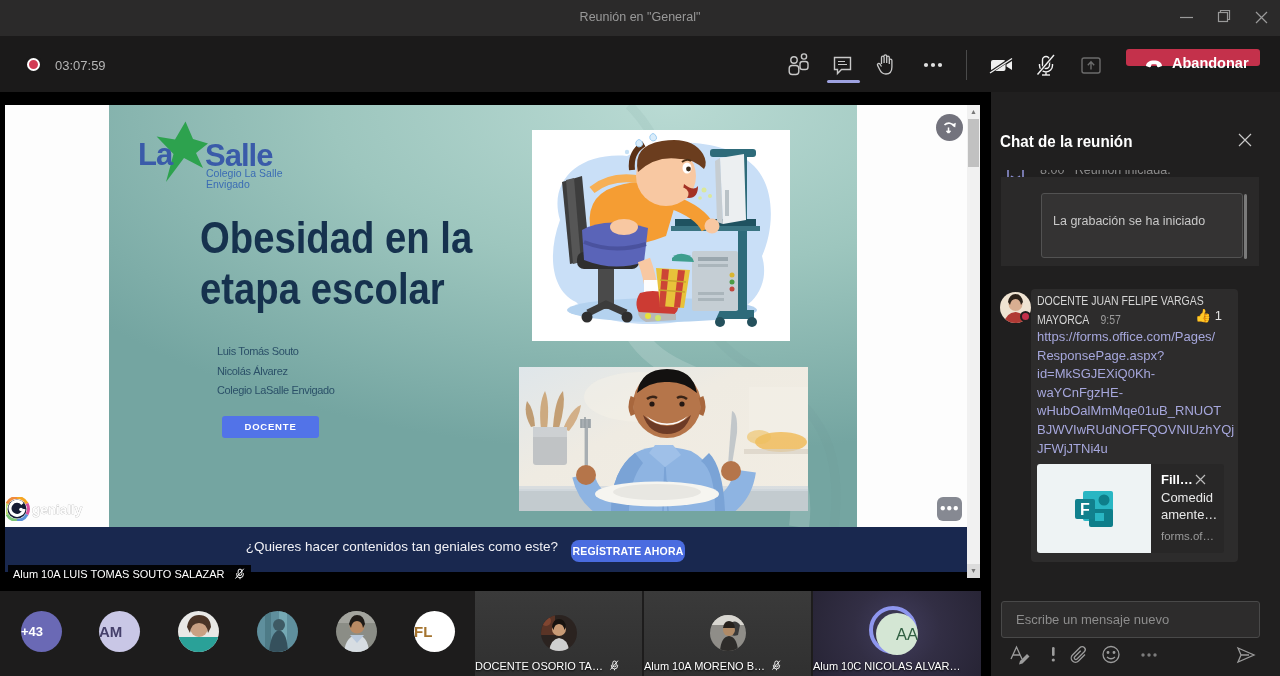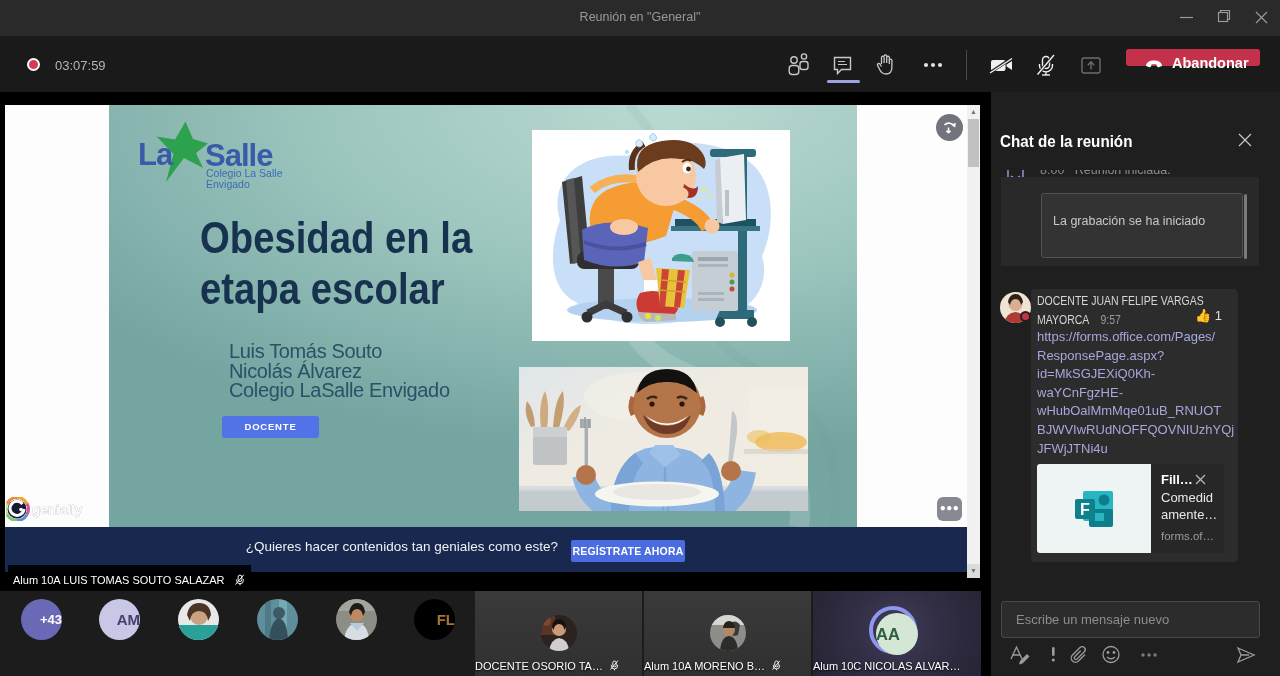--- a/index.html
+++ b/index.html
@@ -23,48 +23,48 @@
   #btn-abandon span { position:absolute; left:46px; top:6px; }
   #toolbar-sep { left:966px; top:50px; width:1px; height:30px; background:#4a4a4a; }
 
   
   #stage { left:0; top:92px; width:981px; height:499px; background:#000; overflow:hidden; }
   #page-white { left:5px; top:13px; width:962px; height:467px; background:#fdfdfd; }
   #slide { left:109px; top:13px; width:748px; height:422px;
     background:radial-gradient(ellipse 130% 110% at 75% 0%, #b9dad3 0%, #9dc6be 35%, #74a5a1 75%); overflow:hidden; }
   #banner { left:5px; top:435px; width:962px; height:45px; background:#19284f; }
   #banner-text { left:0; width:553px; top:12px; text-align:right; color:#f0f0f5; font-size:13.5px; }
-  #banner-btn { left:566px; top:13px; width:114px; height:22px; background:#4a6ce0; border-radius:2px;
+  #banner-btn { left:566px; top:13px; width:114px; height:22px; background:#4a6ce0; border-radius:8px;
      color:#fff; font-size:10.5px; font-weight:bold; text-align:center; line-height:22px; letter-spacing:.2px; }
   #scrollcol { left:967px; top:13px; width:13px; height:473px; background:#f1f1f1; }
   #sc-thumb { left:1px; top:14px; width:11px; height:48px; background:#c1c1c1; }
   #sc-down { left:0px; top:459px; width:13px; height:14px; background:#dcdcdc; color:#777;
      font-size:7px; text-align:center; line-height:14px; }
   #sc-up { left:0px; top:0px; width:13px; height:14px; background:#f1f1f1; color:#777;
      font-size:7px; text-align:center; line-height:14px; }
 
   
   #logo { left:28px; top:10px; width:180px; height:90px; }
   #slide-title { left:91px; top:107px; color:#16324e; font-size:44px; font-weight:bold; line-height:51px;
      transform:scaleX(.87); transform-origin:0 0; }
-  #authors { left:120px; top:237px; color:#2b5068; font-size:20px; line-height:19.5px; letter-spacing:-0.35px; }
+  #authors { left:108px; top:237px; color:#2b5068; font-size:11px; line-height:19.5px; letter-spacing:-0.35px; }
   #empezar { left:113px; top:311px; width:97px; height:22px; background:#5273e8; border-radius:3px;
      color:#fff; font-size:9.5px; font-weight:bold; text-align:center; line-height:22px; letter-spacing:.8px; }
   #cartoon { left:423px; top:25px; width:258px; height:211px; background:#fff; }
   #photo { left:410px; top:262px; width:289px; height:144px; }
   #gen-logo { left:6px; top:405px; width:90px; height:24px; }
   #circle-btn { left:936px; top:22px; width:27px; height:27px; border-radius:50%; background:rgba(90,90,102,.85); }
   #dots-btn { left:937px; top:405px; width:25px; height:24px; border-radius:6px; background:rgba(128,131,140,.95);
      color:#fff; text-align:center; font-size:10px; line-height:21px; letter-spacing:.5px; }
   #name-label { left:8px; top:473px; height:18px; background:rgba(0,0,0,.92); color:#fff;
-     font-size:11px; line-height:18px; padding:6px 5px; white-space:nowrap; }
+     font-size:11px; line-height:18px; padding:0 5px; white-space:nowrap; }
 
   
   #bottombar { left:0; top:591px; width:981px; height:85px; background:#1d1c1c; }
-  .pav { top:8px; width:41px; height:41px; border-radius:50%; text-align:right;
+  .pav { top:20px; width:41px; height:41px; border-radius:50%; text-align:left;
      line-height:41px; font-weight:bold; font-size:13px; overflow:hidden; }
   .tile { top:0; width:167px; height:85px; background:linear-gradient(#3a3a3a,#303030); overflow:hidden; }
   .tile-name { position:absolute; bottom:4px; width:100%; color:#fff; font-size:11px;
      white-space:nowrap; text-shadow:0 1px 2px #000; }
   .tile-av { position:absolute; left:50%; top:24px; margin-left:-18px; width:36px; height:36px;
      border-radius:50%; overflow:hidden; }
 
   
   #chat { left:991px; top:92px; width:289px; height:584px; background:#201f1f; }
   #chat-header { left:9px; top:40px; color:#fff; font-size:16.5px; font-weight:bold; transform:scaleX(.92); transform-origin:0 0; }
@@ -389,21 +389,21 @@
     <div class="pav abs" style="left:336px;">
       <svg width="41" height="41" viewBox="0 0 41 41">
         <rect width="41" height="41" fill="#8b8d86"></rect>
         <rect x="0" y="0" width="41" height="12" fill="#a3a49e"></rect>
         <path d="M8 41 q2 -16 13 -17 q11 1 12 17z" fill="#d7dde2"></path>
         <path d="M14 24 l7 8 l7 -8" fill="#b9c9dd"></path>
         <circle cx="21" cy="15" r="7.5" fill="#b98a64"></circle>
         <path d="M13 13 q2 -9 8 -9 q7 0 8 9 l-2 4 q-1 -7 -6 -7 q-5 0 -6 7z" fill="#1e1a17"></path>
       </svg>
     </div>
-    <div class="pav abs" style="left:414px;background:#000000;color:#a5742f;font-size:15px;">FL</div>
+    <div class="pav abs" style="left:414px;background:#ffffff;color:#a5742f;font-size:15px;">FL</div>
 
     <div class="tile abs" style="left:475px;">
       <div class="tile-av">
         <svg width="36" height="36" viewBox="0 0 36 36">
           <rect width="36" height="36" fill="#2b2320"></rect>
           <rect x="0" y="0" width="14" height="20" fill="#5a3426"></rect>
           <circle cx="5" cy="6" r="5" fill="#8a4a33" opacity=".8"></circle>
           <path d="M8 36 q2 -12 10 -13 q9 1 10 13z" fill="#cfcfcf"></path>
           <circle cx="18" cy="14" r="7" fill="#c99b76"></circle>
           <path d="M11 12 q1 -8 7 -8 q6 0 7 8 l-1.5 3 q-1 -6 -5.5 -6 q-4.5 0 -5.5 6z" fill="#17120f"></path>
@@ -433,21 +433,21 @@
             <g stroke="#fff" stroke-width="1.3" fill="none">
               <rect x="5.5" y="1.5" width="5" height="8.5" rx="2.5"></rect>
               <path d="M3.5 7 v1.5 a4.5 4.5 0 0 0 9 0 V7"></path>
               <line x1="8" y1="13" x2="8" y2="15"></line>
             </g>
             <line x1="2" y1="14" x2="13" y2="1" stroke="#fff" stroke-width="1.3"></line>
           </svg></div>
     </div>
     <div class="tile abs" style="left:813px;width:168px;background:radial-gradient(circle at 50% 45%, #413d5c 0%, #322e44 45%, #272435 100%);">
       <div style="position:absolute;left:50%;top:15px;margin-left:-28px;width:48px;height:48px;border-radius:50%;border:4px solid #8e96ee;"></div>
-      <div style="position:absolute;left:50%;top:22px;margin-left:-21px;width:42px;height:42px;border-radius:50%;background:#d4e6d4;color:#2f5e41;font-weight:bold;font-size:16.5px;text-align:left;line-height:42px;">AA</div>
+      <div style="position:absolute;left:50%;top:22px;margin-left:-21px;width:42px;height:42px;border-radius:50%;background:#d4e6d4;color:#2f5e41;font-weight:normal;font-size:16.5px;text-align:right;line-height:42px;">AA</div>
       <div class="tile-name">Alum 10C NICOLAS ALVAR…</div>
     </div>
   </div>
 
   <div id="chat" class="abs">
     <div id="chat-header" class="abs">Chat de la reunión</div>
     <svg class="abs" style="left:247px;top:41px" width="14" height="14" viewBox="0 0 14 14">
       <path d="M1 1 L13 13 M13 1 L1 13" stroke="#c8c8c8" stroke-width="1.2"></path>
     </svg>
 

